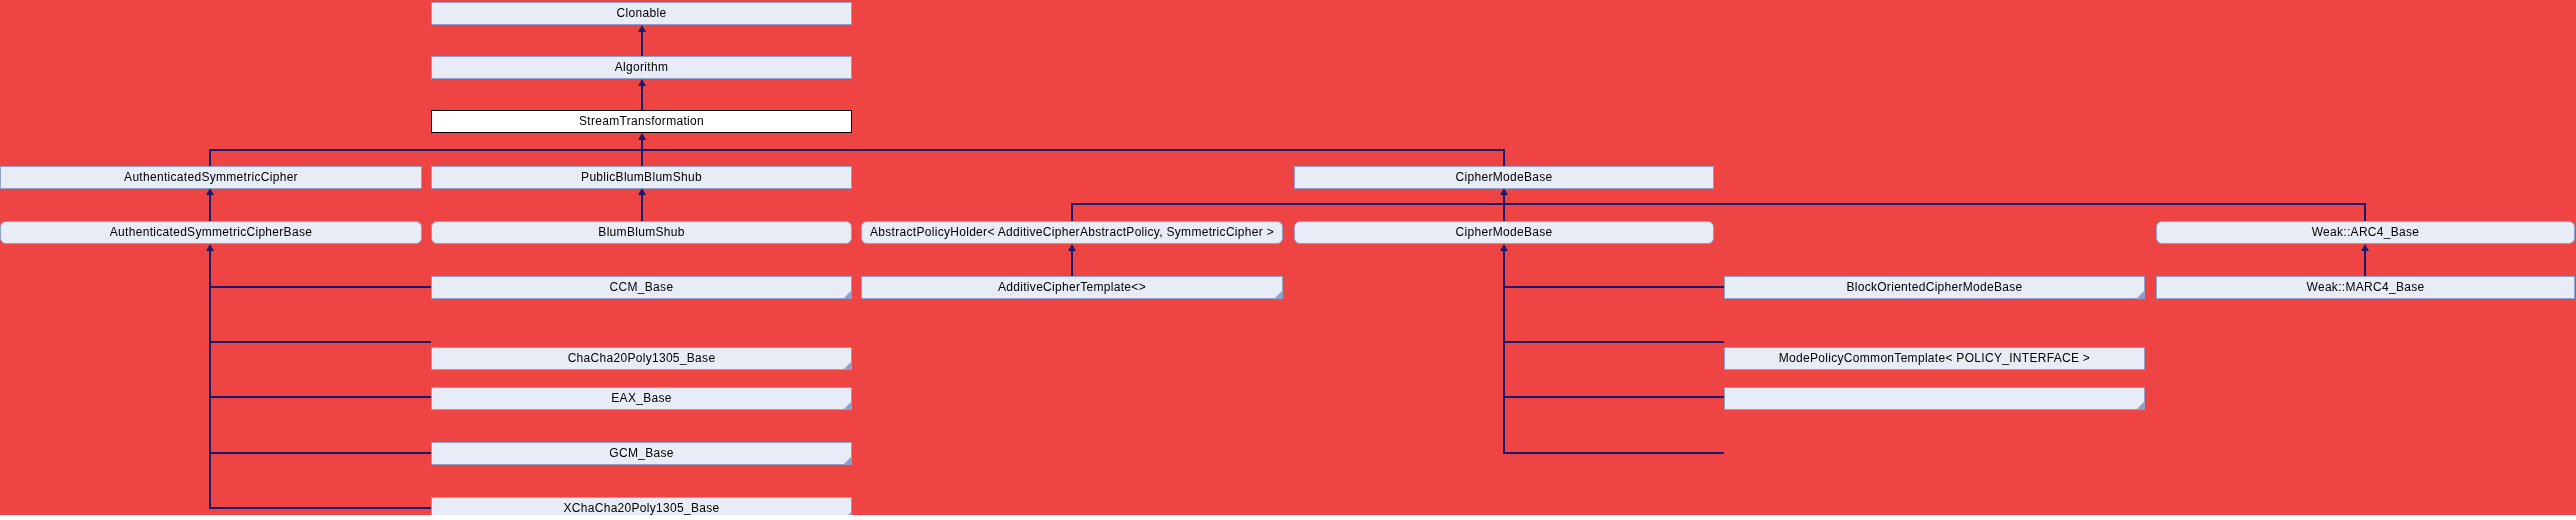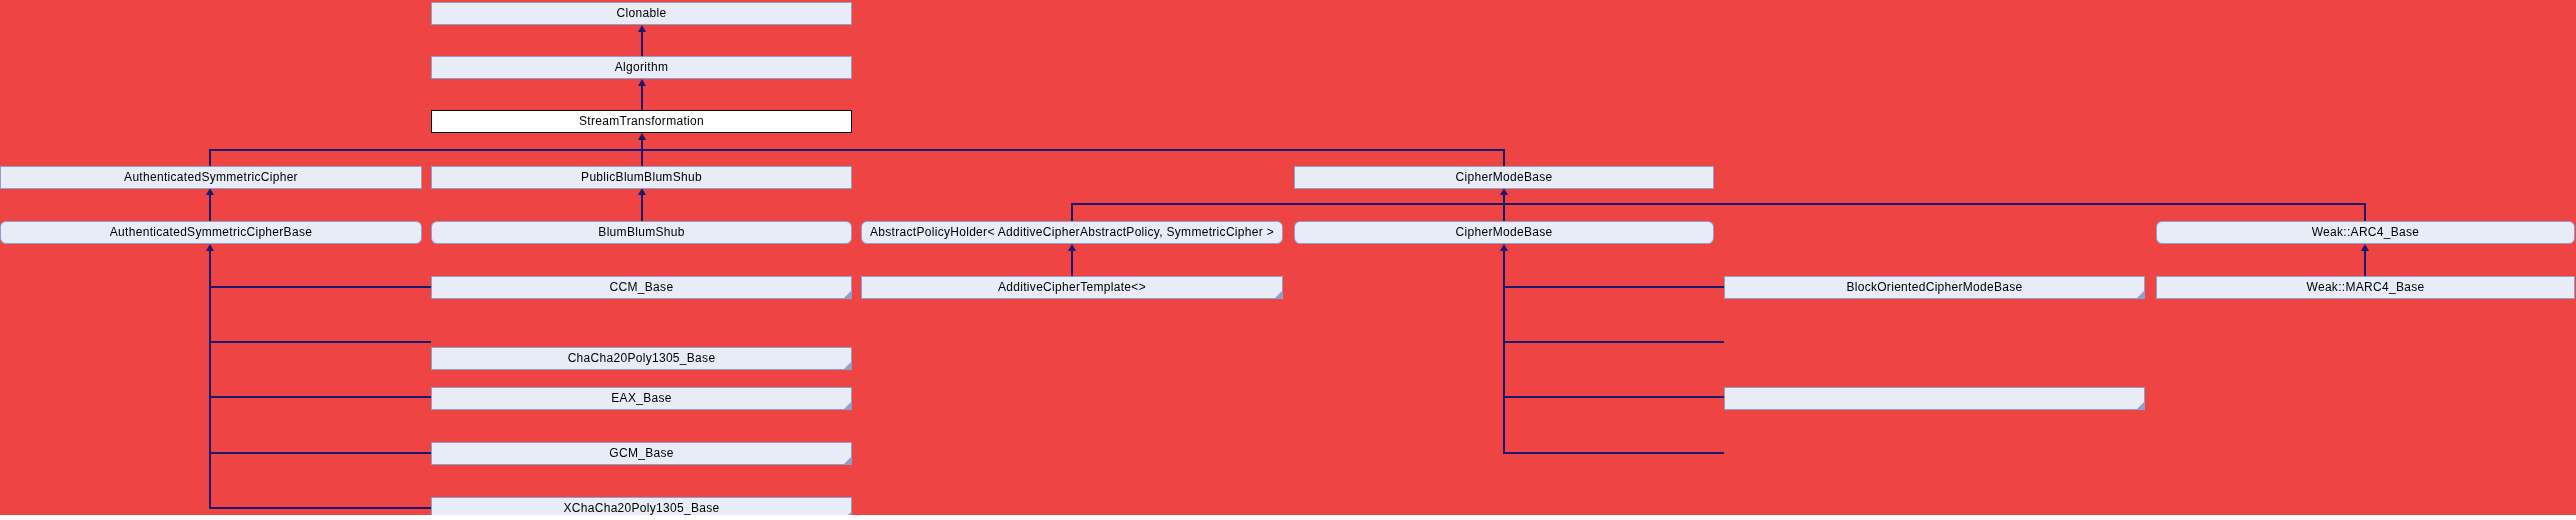--- a/index.html
+++ b/index.html
@@ -151,20 +151,24 @@
     <span class="fold-mark"></span>
   </div>
   <div class="node c6 r5">
     <span>Weak::MARC4_Base</span>
 
   </div>
   <div class="node c2 r6 fold">
     <span>ChaCha20Poly1305_Base</span>
     <span class="fold-mark"></span>
   </div>
+  <div class="node c5 r6">
+    <span>ModePolicyCommonTemplate&lt; POLICY_INTERFACE &gt;</span>
+
+  </div>
   <div class="node c2 r7 fold">
     <span>EAX_Base</span>
     <span class="fold-mark"></span>
   </div>
   <div class="node c5 r7 fold">
     <span class="fold-mark"></span>
   </div>
   <div class="node c2 r8 fold">
     <span>GCM_Base</span>
     <span class="fold-mark"></span>

